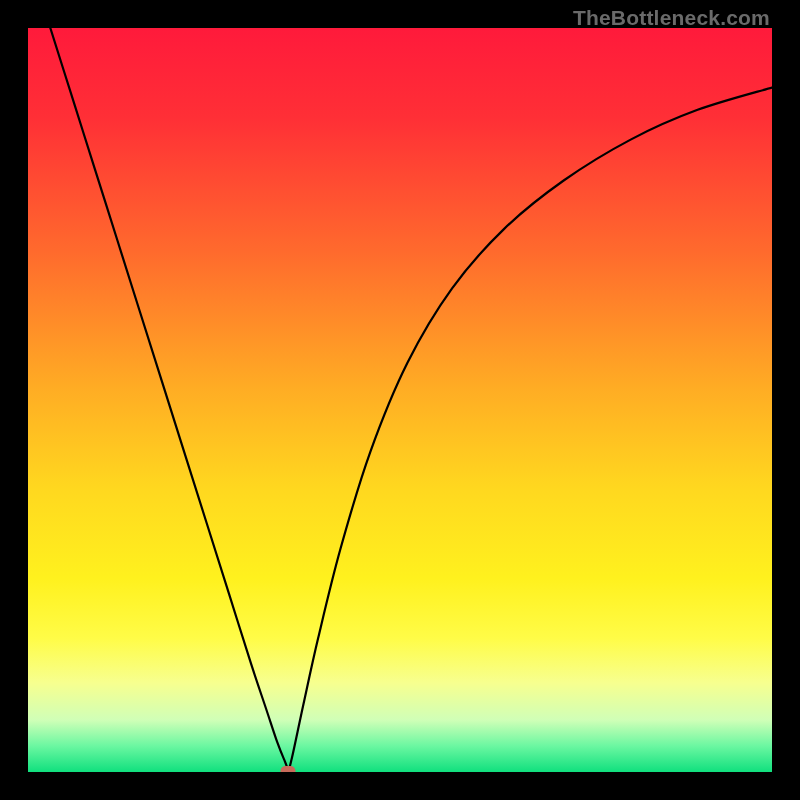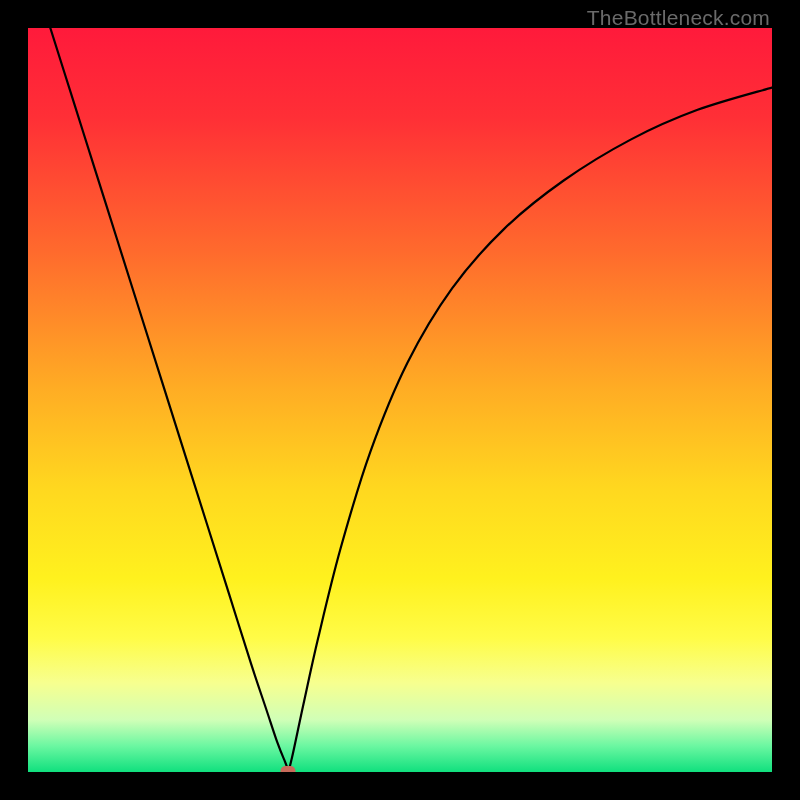--- a/index.html
+++ b/index.html
@@ -31,21 +31,21 @@
   .gradient {
     position: absolute;
     top: 0; left: 0; right: 0; bottom: 0;
   }
   .watermark {
     position: absolute;
     top: 6px;
     right: 30px;
     color: #6a6a6a;
     font-size: 21px;
-    font-weight: 400;
+    font-weight: 700;
     letter-spacing: 0.2px;
   }
   svg.curve {
     position: absolute;
     top: 0; left: 0;
     width: 100%;
     height: 100%;
   }
   .marker {
     position: absolute;

